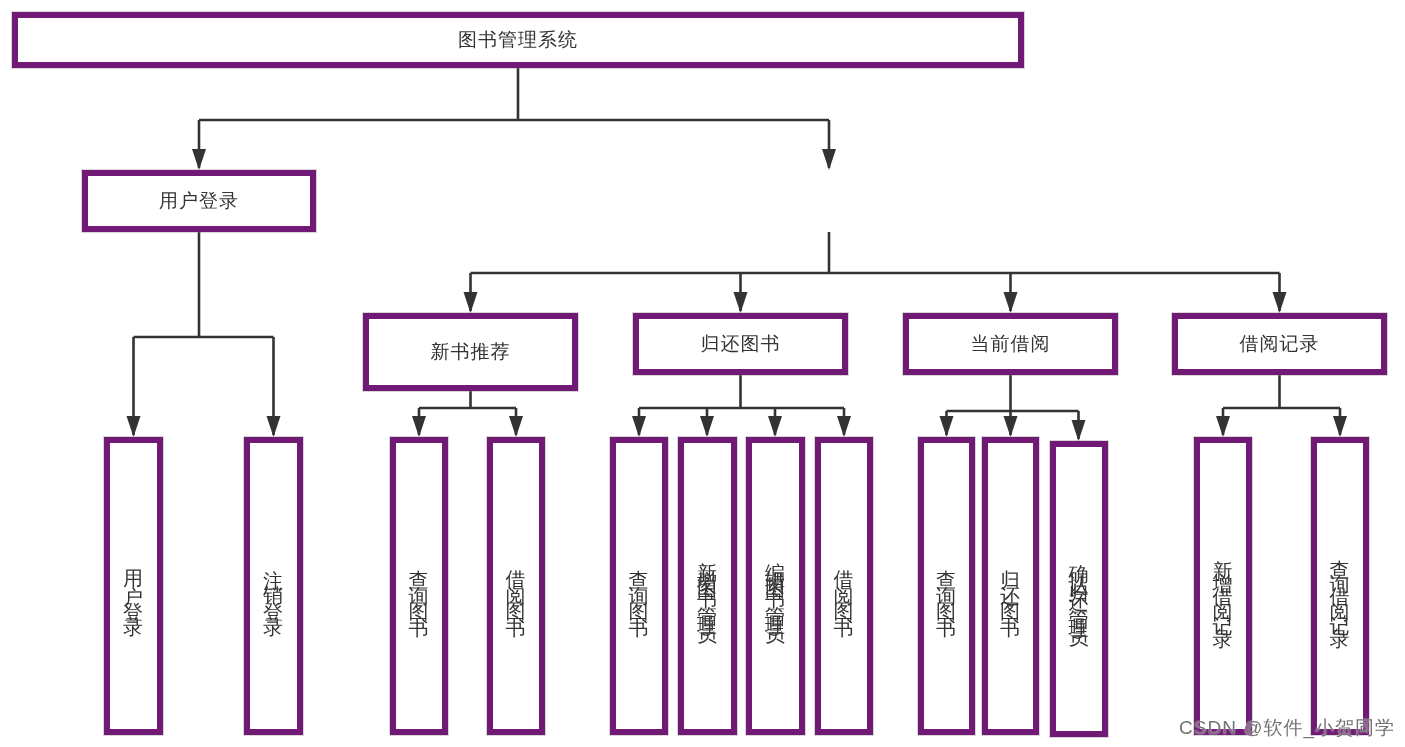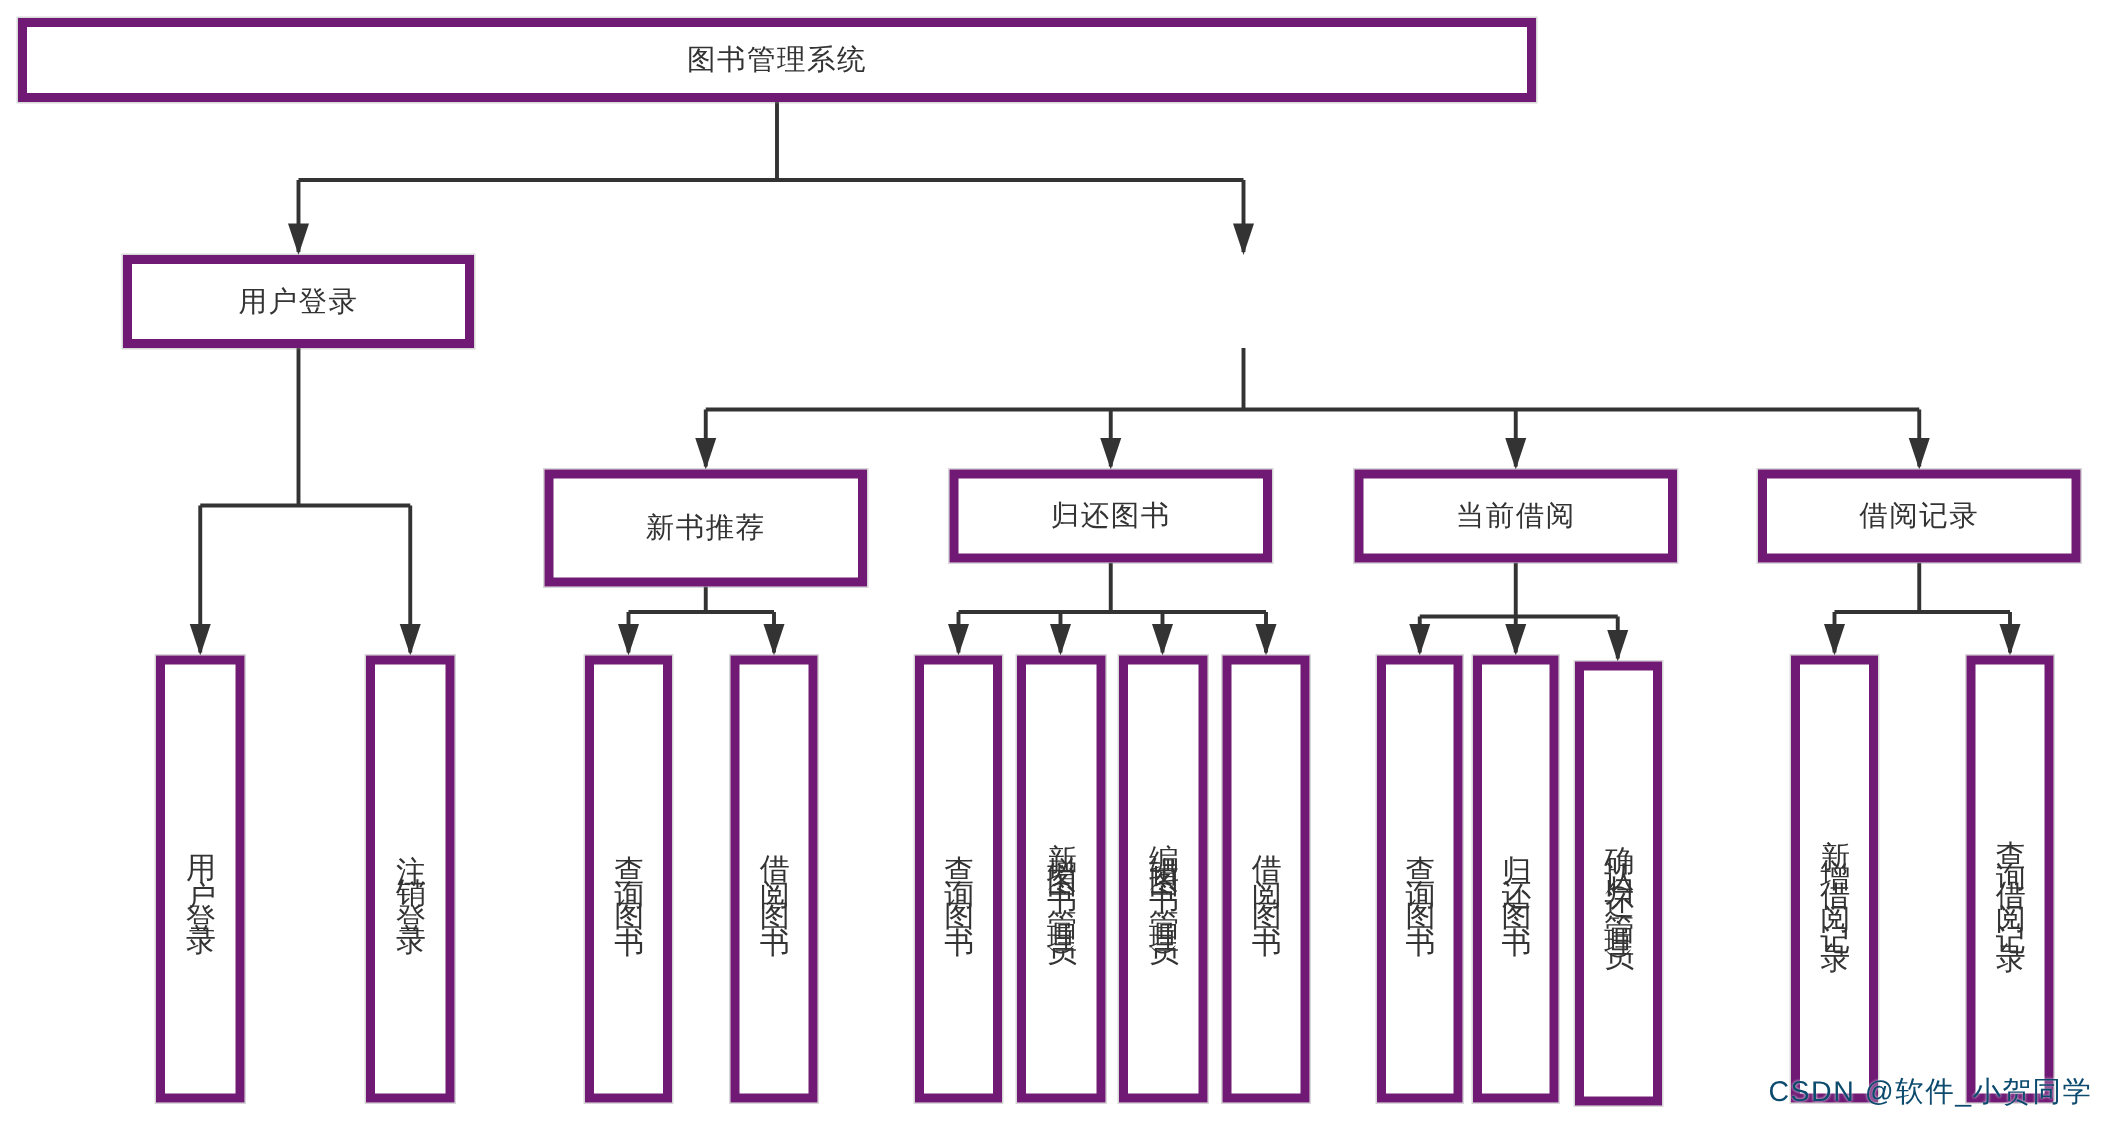--- a/index.html
+++ b/index.html
@@ -35,21 +35,21 @@
     line-height: 1;
   }
   .v-short span { letter-spacing: 16px; }
   .v-mid   span { letter-spacing: 14px; }
   .v-long  span { letter-spacing: 9px;  }
   .watermark {
     position: absolute;
     top: 715px;
     right: 10px;
     font-size: 19px;
-    color: #0c4a6e;
+    color: #737373;
     letter-spacing: 1px;
     text-shadow: 0 0 2px #ffffff;
     z-index: 5;
     white-space: nowrap;
   }
   svg path { stroke: #333333; stroke-width: 2.6; fill: none; }
   svg polygon { fill: #333333; stroke: none; }
 </style>
 </head>
 <body>

